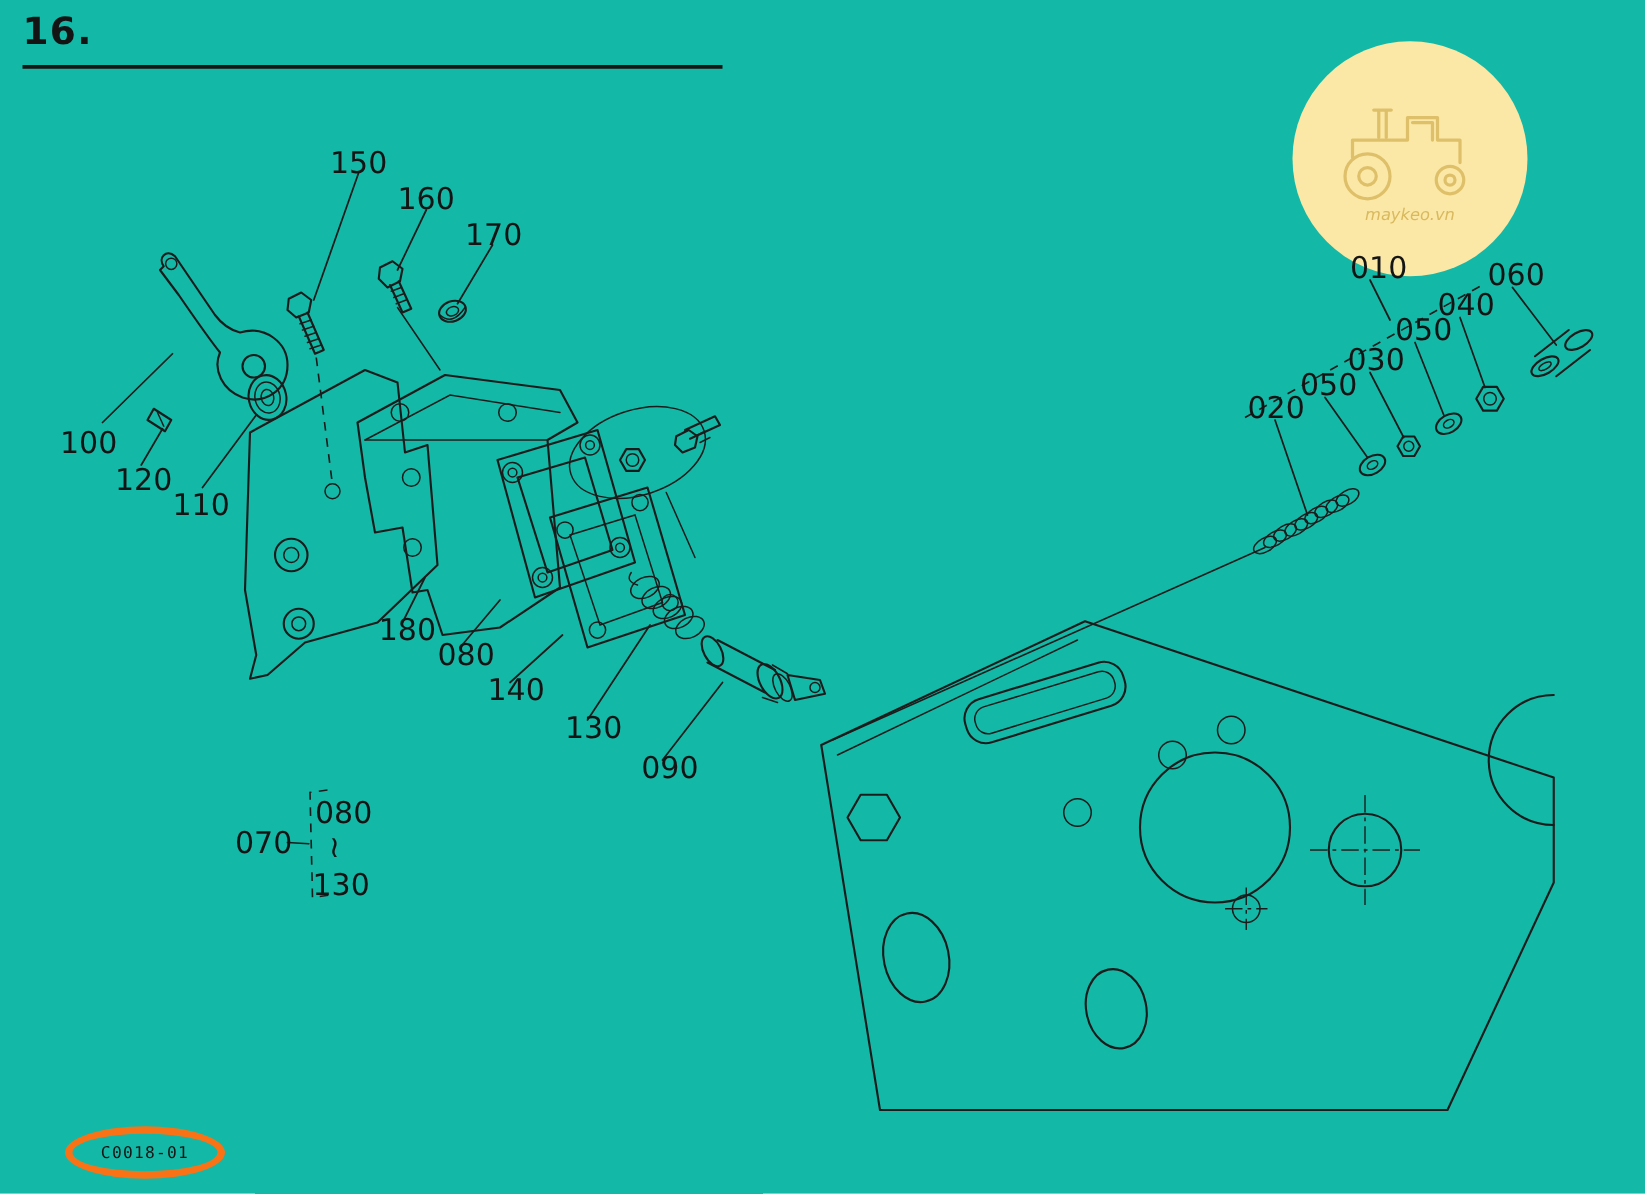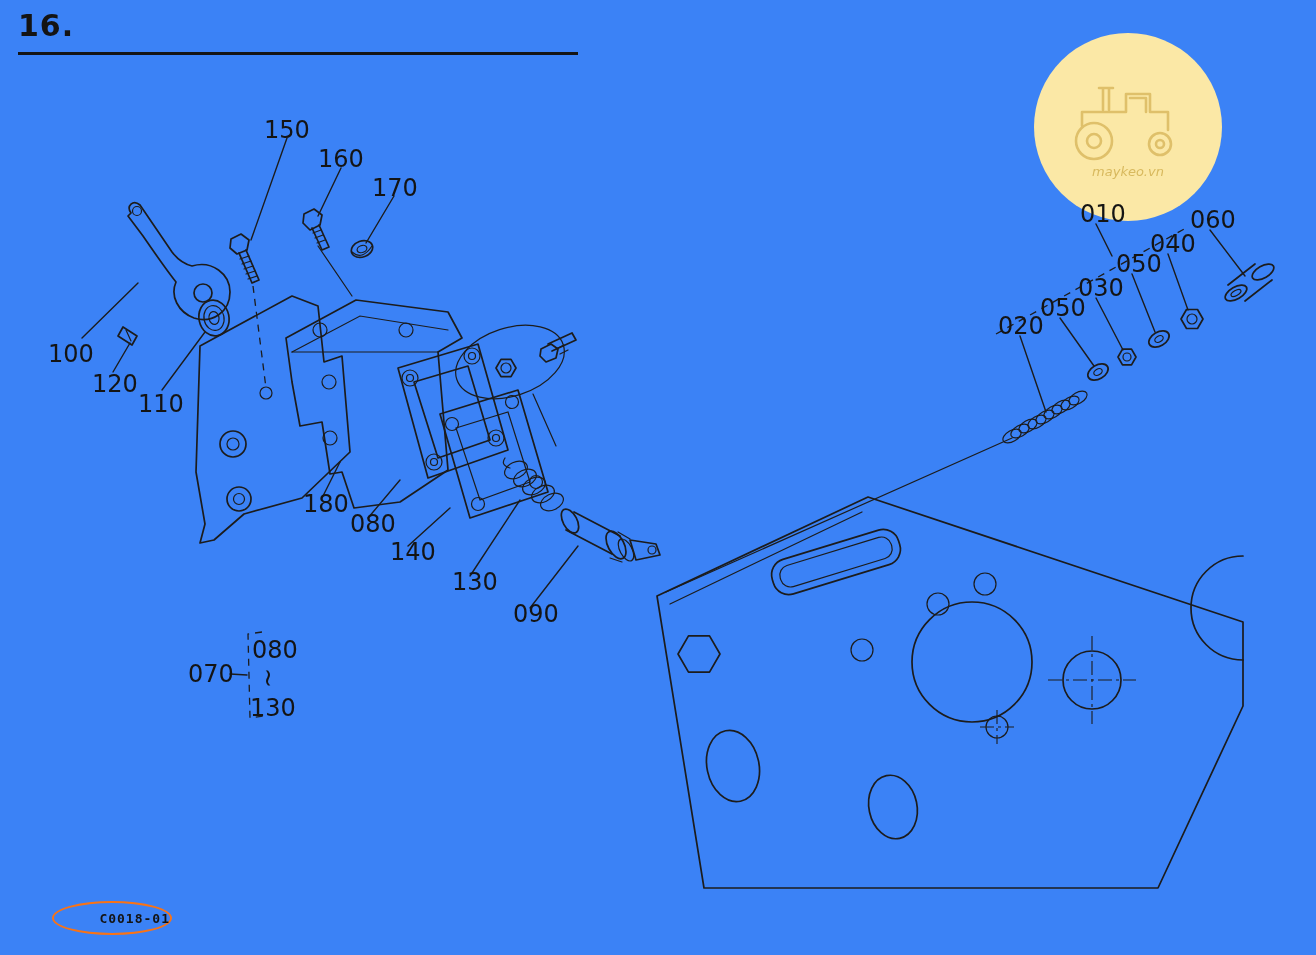--- a/index.html
+++ b/index.html
@@ -1,31 +1,31 @@
 <!DOCTYPE html>
 <html><head>
 <meta charset="utf-8">
 <style>
   html,body{margin:0;padding:0;background:#fff;}
   .page{
-    position:relative;width:1316px;height:955px;background:#3b82f6;
+    position:relative;width:1316px;height:955px;background:#14b8a6;
     font-family:"DejaVu Sans","Liberation Sans",sans-serif;color:#141414;overflow:hidden;
   }
   .title-row{
     position:absolute;left:18px;top:8px;display:flex;gap:16px;align-items:baseline;
     font-weight:bold;font-size:30px;letter-spacing:1px;white-space:nowrap;
   }
   .title-row .jp{letter-spacing:3px;}
   .title-underline{position:absolute;left:18px;top:52px;width:560px;height:3px;background:#151515;}
   .stamp{
     position:absolute;left:52px;top:901px;width:116px;height:30px;
-    border:2px solid #f97316;border-radius:50%;
-    display:flex;align-items:center;justify-content:flex-end;
+    border:6px solid #f97316;border-radius:50%;
+    display:flex;align-items:center;justify-content:center;
     font-family:"DejaVu Sans Mono","Liberation Mono",monospace;
-    font-size:13px;font-weight:bold;letter-spacing:1px;
+    font-size:13px;font-weight:normal;letter-spacing:1px;
   }
   svg{position:absolute;left:0;top:0;}
   .ln{stroke:#1c1c1c;stroke-width:1.7;fill:none;stroke-linejoin:round;stroke-linecap:round;}
   .thin{stroke:#1c1c1c;stroke-width:1.2;fill:none;stroke-linecap:round;}
   .leader{stroke:#1c1c1c;stroke-width:1.4;fill:none;stroke-linecap:round;}
   .dash{stroke:#1c1c1c;stroke-width:1.3;fill:none;stroke-dasharray:7 6;}
   .dashdot{stroke:#1c1c1c;stroke-width:1.1;fill:none;stroke-dasharray:14 4 3 4;}
   .part-label{font-size:24px;fill:#141414;font-family:"DejaVu Sans","Liberation Sans",sans-serif;}
   .wm-line{stroke:#dfc06a;stroke-width:2.6;fill:none;stroke-linecap:round;stroke-linejoin:round;}
   .wm-text{font-size:13px;font-style:italic;fill:#d8b95e;}

